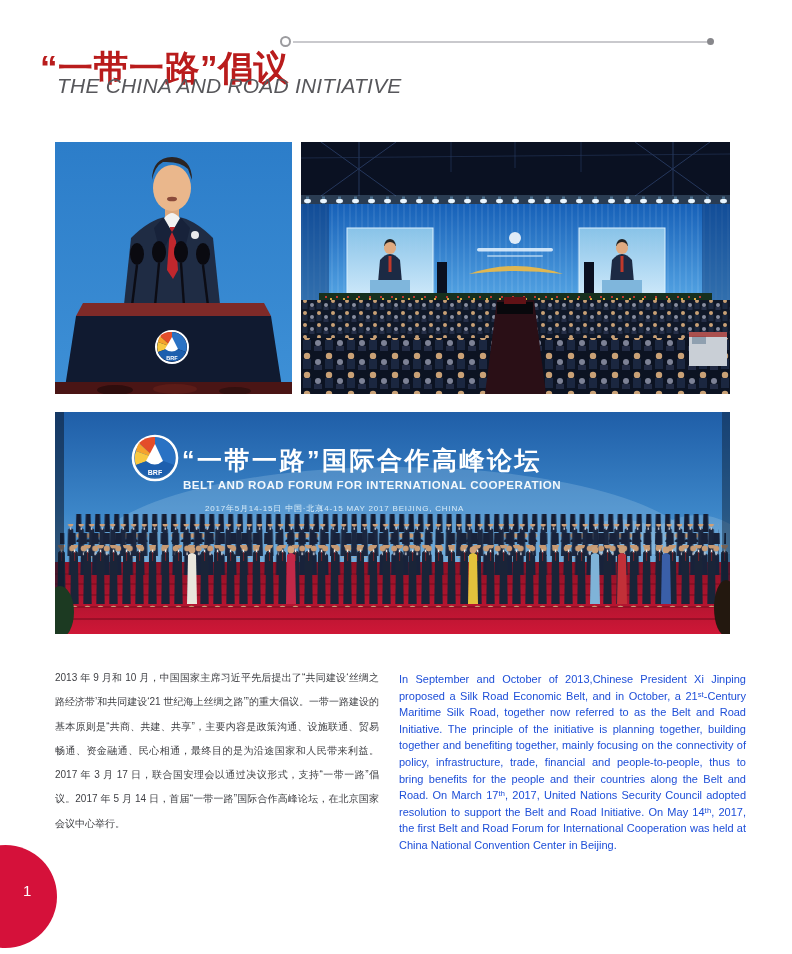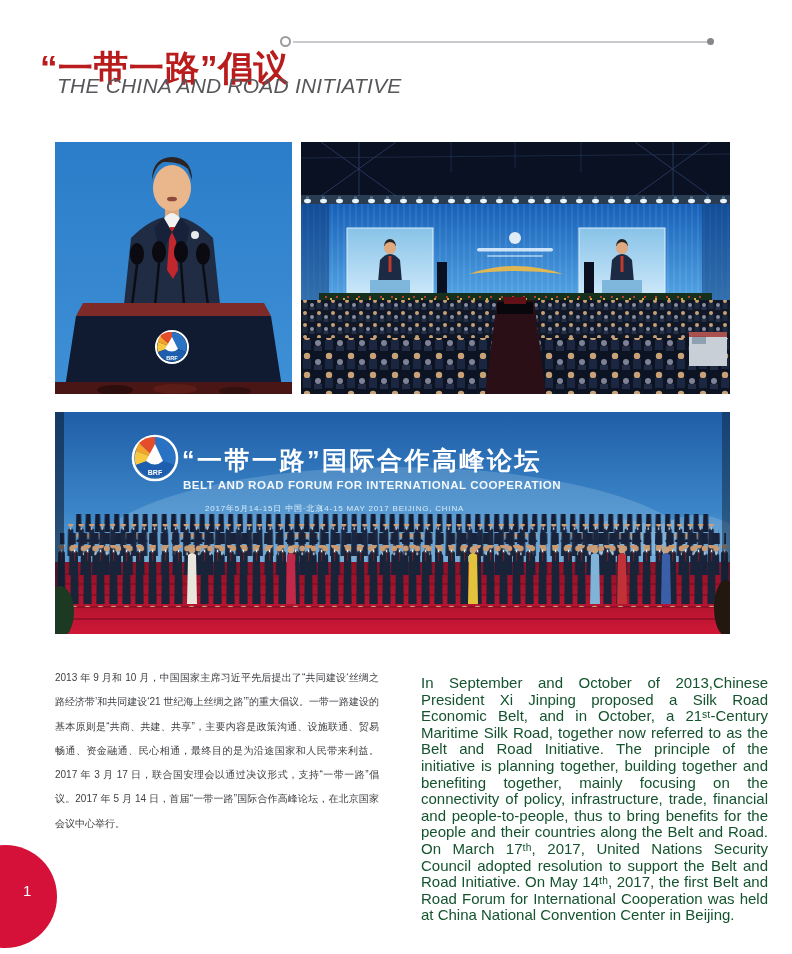--- a/index.html
+++ b/index.html
@@ -28,22 +28,22 @@
   .photo svg{display:block;}
   #photo-podium{left:55px;top:142px;width:237px;height:252px;}
   #photo-hall{left:301px;top:142px;width:429px;height:252px;}
   #photo-group{left:55px;top:412px;width:675px;height:222px;}
   
   .col-zh{
     left:55px;top:656px;width:324px;font-size:10px;line-height:24.3px;
     color:#3d3e42;text-align:justify;
   }
   .col-en{
-    left:421px;top:660px;width:347px;font-size:15px;line-height:16.6px;
-    color:#14532d;text-align:justify;
+    left:399px;top:660px;width:347px;font-size:11px;line-height:16.6px;
+    color:#1d4ed8;text-align:justify;
   }
   
   .page-badge{
     left:-46px;top:845px;width:103px;height:103px;border-radius:50%;
     background:#d5113a;
   }
   .page-num{
     position:absolute;left:69px;top:37px;color:#ffffff;font-size:15px;
   }
 </style>

